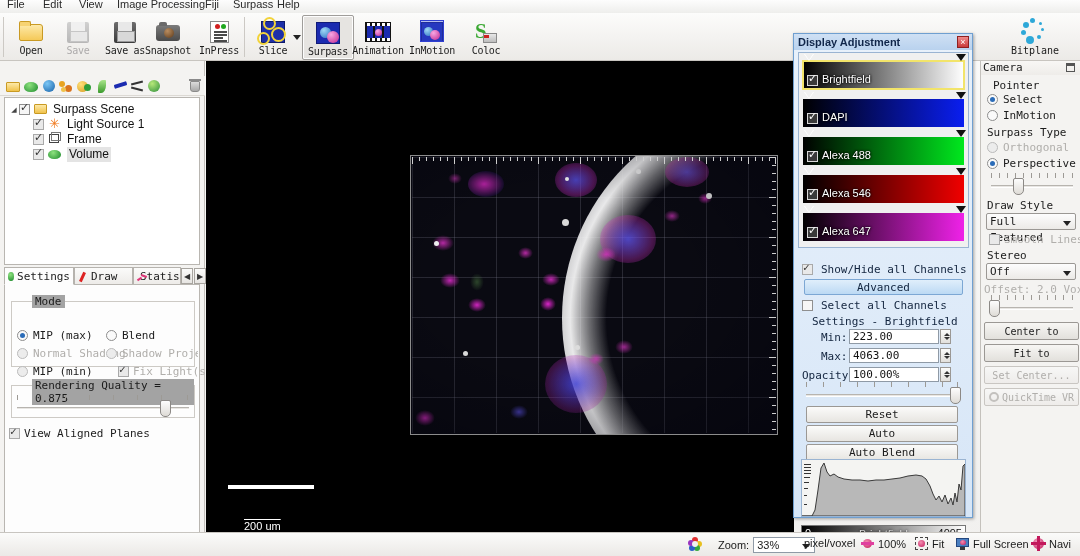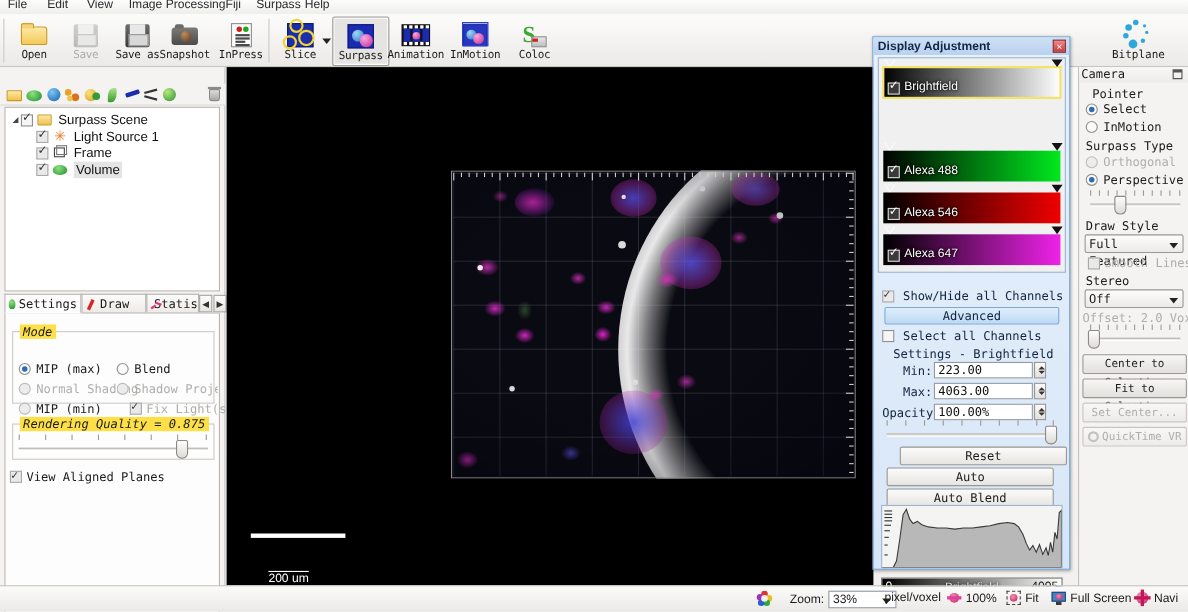--- a/index.html
+++ b/index.html
@@ -206,22 +206,22 @@
     font-size:8px; text-align:center; line-height:15px; color:#333;
   }
   #settings-body {
     position:absolute; left:4px; top:223px; width:196px; height:305px;
     background:#fdfdfd; border:1px solid #b9b6b1;
   }
   .grp {
     position:absolute; border:1px solid #cdcac5;
   }
   .grp-lbl {
-    position:absolute; top:-7px; left:6px; background:#fde047; padding:0 3px;
-    font-family:"DejaVu Sans Mono", monospace; font-size:11px; color:#1b1b1b;font-style:italic;
+    position:absolute; top:-7px; left:20px; background:#a3a3a3; padding:0 3px;
+    font-family:"DejaVu Sans Mono", monospace; font-size:11px; color:#1b1b1b;
   }
   .rad {
     width:11px; height:11px; border-radius:50%; background:#fafafa;
     border:1px solid #8d8d8d; display:inline-block; position:relative;
     margin-right:5px; flex:0 0 auto;
   }
   .rad.on:after {
     content:""; position:absolute; left:2px; top:2px; width:5px; height:5px;
     border-radius:50%; background:#2b6cb8;
   }
@@ -878,20 +878,27 @@
     <div id="dispadj-close">×</div>
 
     <div id="chanlist">
       <div class="chan" style="top:0">
         <div class="ramp sel" style="background:linear-gradient(to right,#000,#fff)"></div>
         <div class="hdl-l"></div>
         <div class="hdl-r"></div>
         <div class="cbx2"></div>
         <div class="cname">Brightfield</div>
       </div>
+      <div class="chan" style="top:38px">
+        <div class="ramp" style="background:linear-gradient(to right,#000,#0a1ef0)"></div>
+        <div class="hdl-l"></div>
+        <div class="hdl-r"></div>
+        <div class="cbx2"></div>
+        <div class="cname">DAPI</div>
+      </div>
       <div class="chan" style="top:76px">
         <div class="ramp" style="background:linear-gradient(to right,#000,#00e81e)"></div>
         <div class="hdl-l"></div>
         <div class="hdl-r"></div>
         <div class="cbx2"></div>
         <div class="cname">Alexa 488</div>
       </div>
       <div class="chan" style="top:114px">
         <div class="ramp" style="background:linear-gradient(to right,#000,#f00000)"></div>
         <div class="hdl-l"></div>
@@ -951,21 +958,21 @@
       <i style="left:68px"></i>
         <i style="left:85px"></i>
         <i style="left:102px"></i>
         <i style="left:119px"></i>
       <i style="left:136px"></i>
         <i style="left:151px"></i>
     </div>
     <div class="slider-track" style="left:12px; top:360px; width:152px"></div>
     <div class="slider-knob" style="left:156px; top:353px"></div>
 
-    <div class="da-btn" style="left:24px; top:372px; width:152px; height:17px; line-height:16px">Reset</div>
+    <div class="da-btn" style="left:12px; top:372px; width:152px; height:17px; line-height:16px">Reset</div>
     <div class="da-btn" style="left:12px; top:391px; width:152px; height:17px; line-height:16px">Auto</div>
     <div class="da-btn" style="left:12px; top:410px; width:152px; height:17px; line-height:16px">Auto Blend</div>
 
     <div id="histo">
       <svg width="163" height="56" viewBox="0 0 163 56" preserveAspectRatio="none">
         <path d="M0,56 L10,56 L13,50 L16,30 L19,8 L22,3 L25,12 L28,16 L32,14 L36,17 L42,19 L50,20 L58,20 L66,21 L74,20 L82,20 L90,19 L98,18 L106,16 L114,15 L120,16 L124,19 L128,26 L131,34 L134,40 L137,36 L140,42 L143,35 L146,44 L149,38 L151,45 L153,33 L155,42 L157,24 L159,30 L161,6 L163,4 L163,56 Z" fill="#b8b8b8" stroke="#3a3a3a" stroke-width="1"></path>
       </svg>
       <div style="position:absolute;left:2px;top:4px;width:8px;height:48px">
         <div style="position:absolute;left:0;top:0px;width:7px;height:1px;background:#333"></div>
         <div style="position:absolute;left:0;top:3px;width:7px;height:1px;background:#333"></div>

